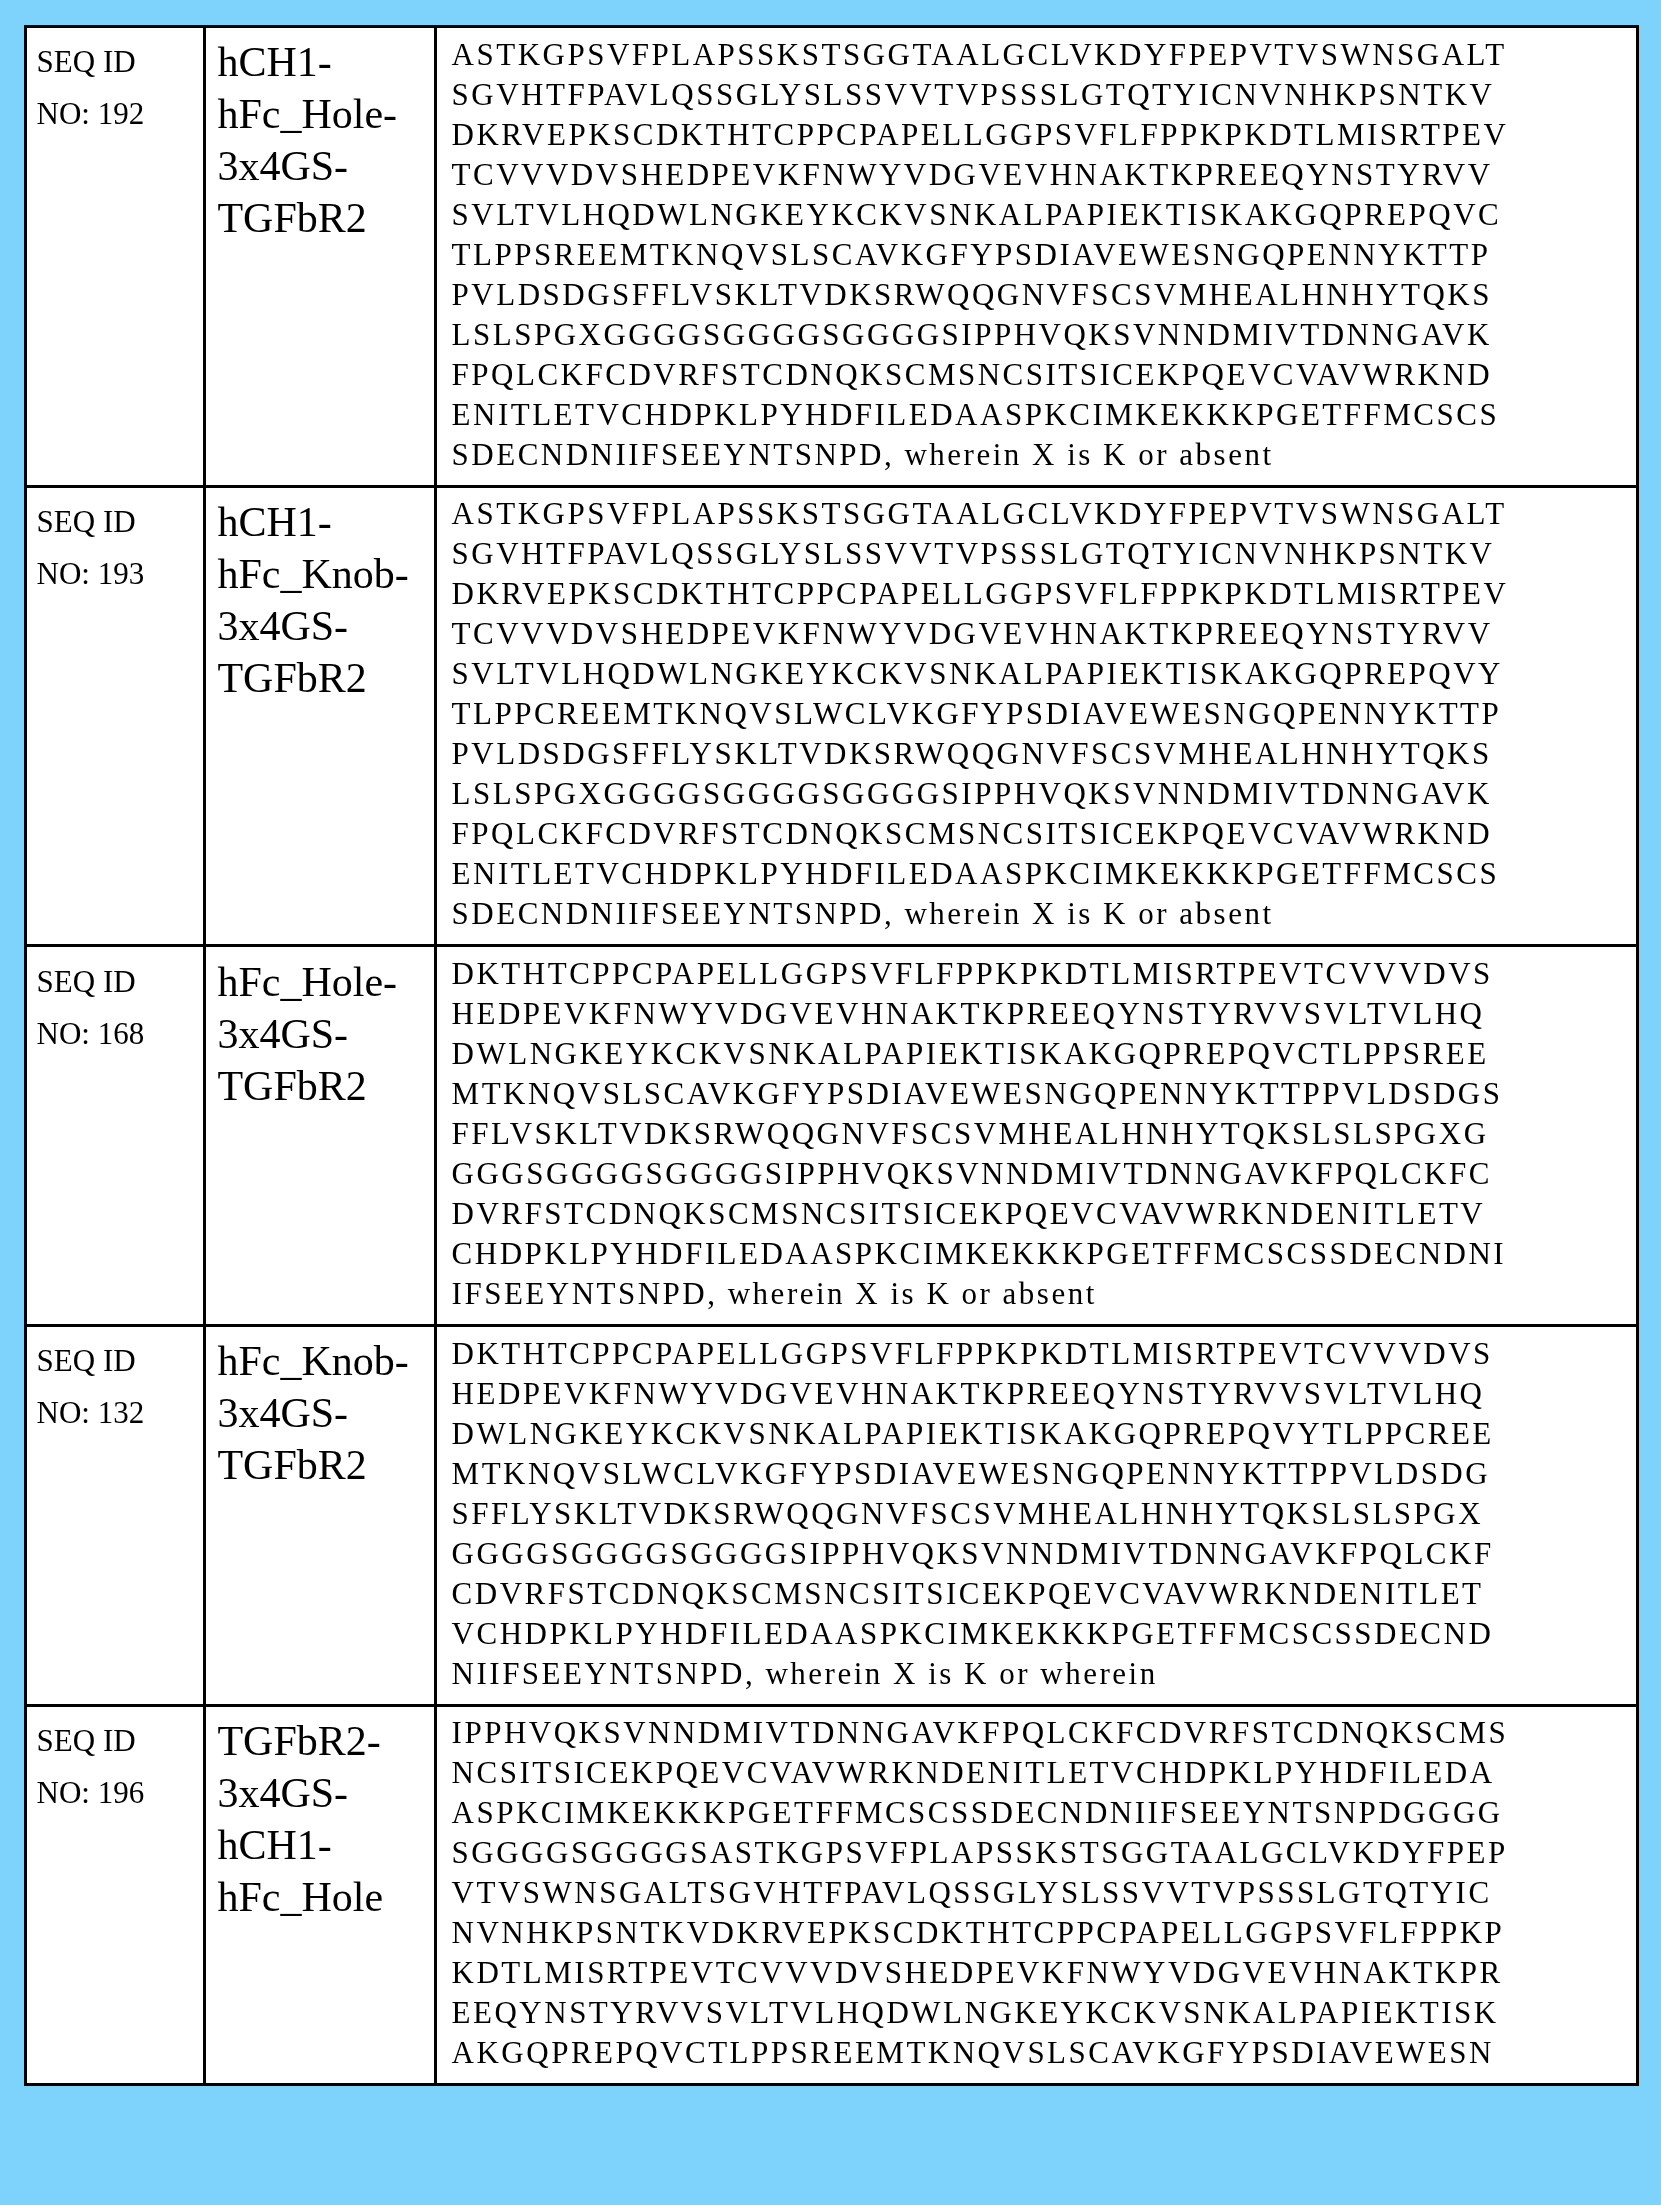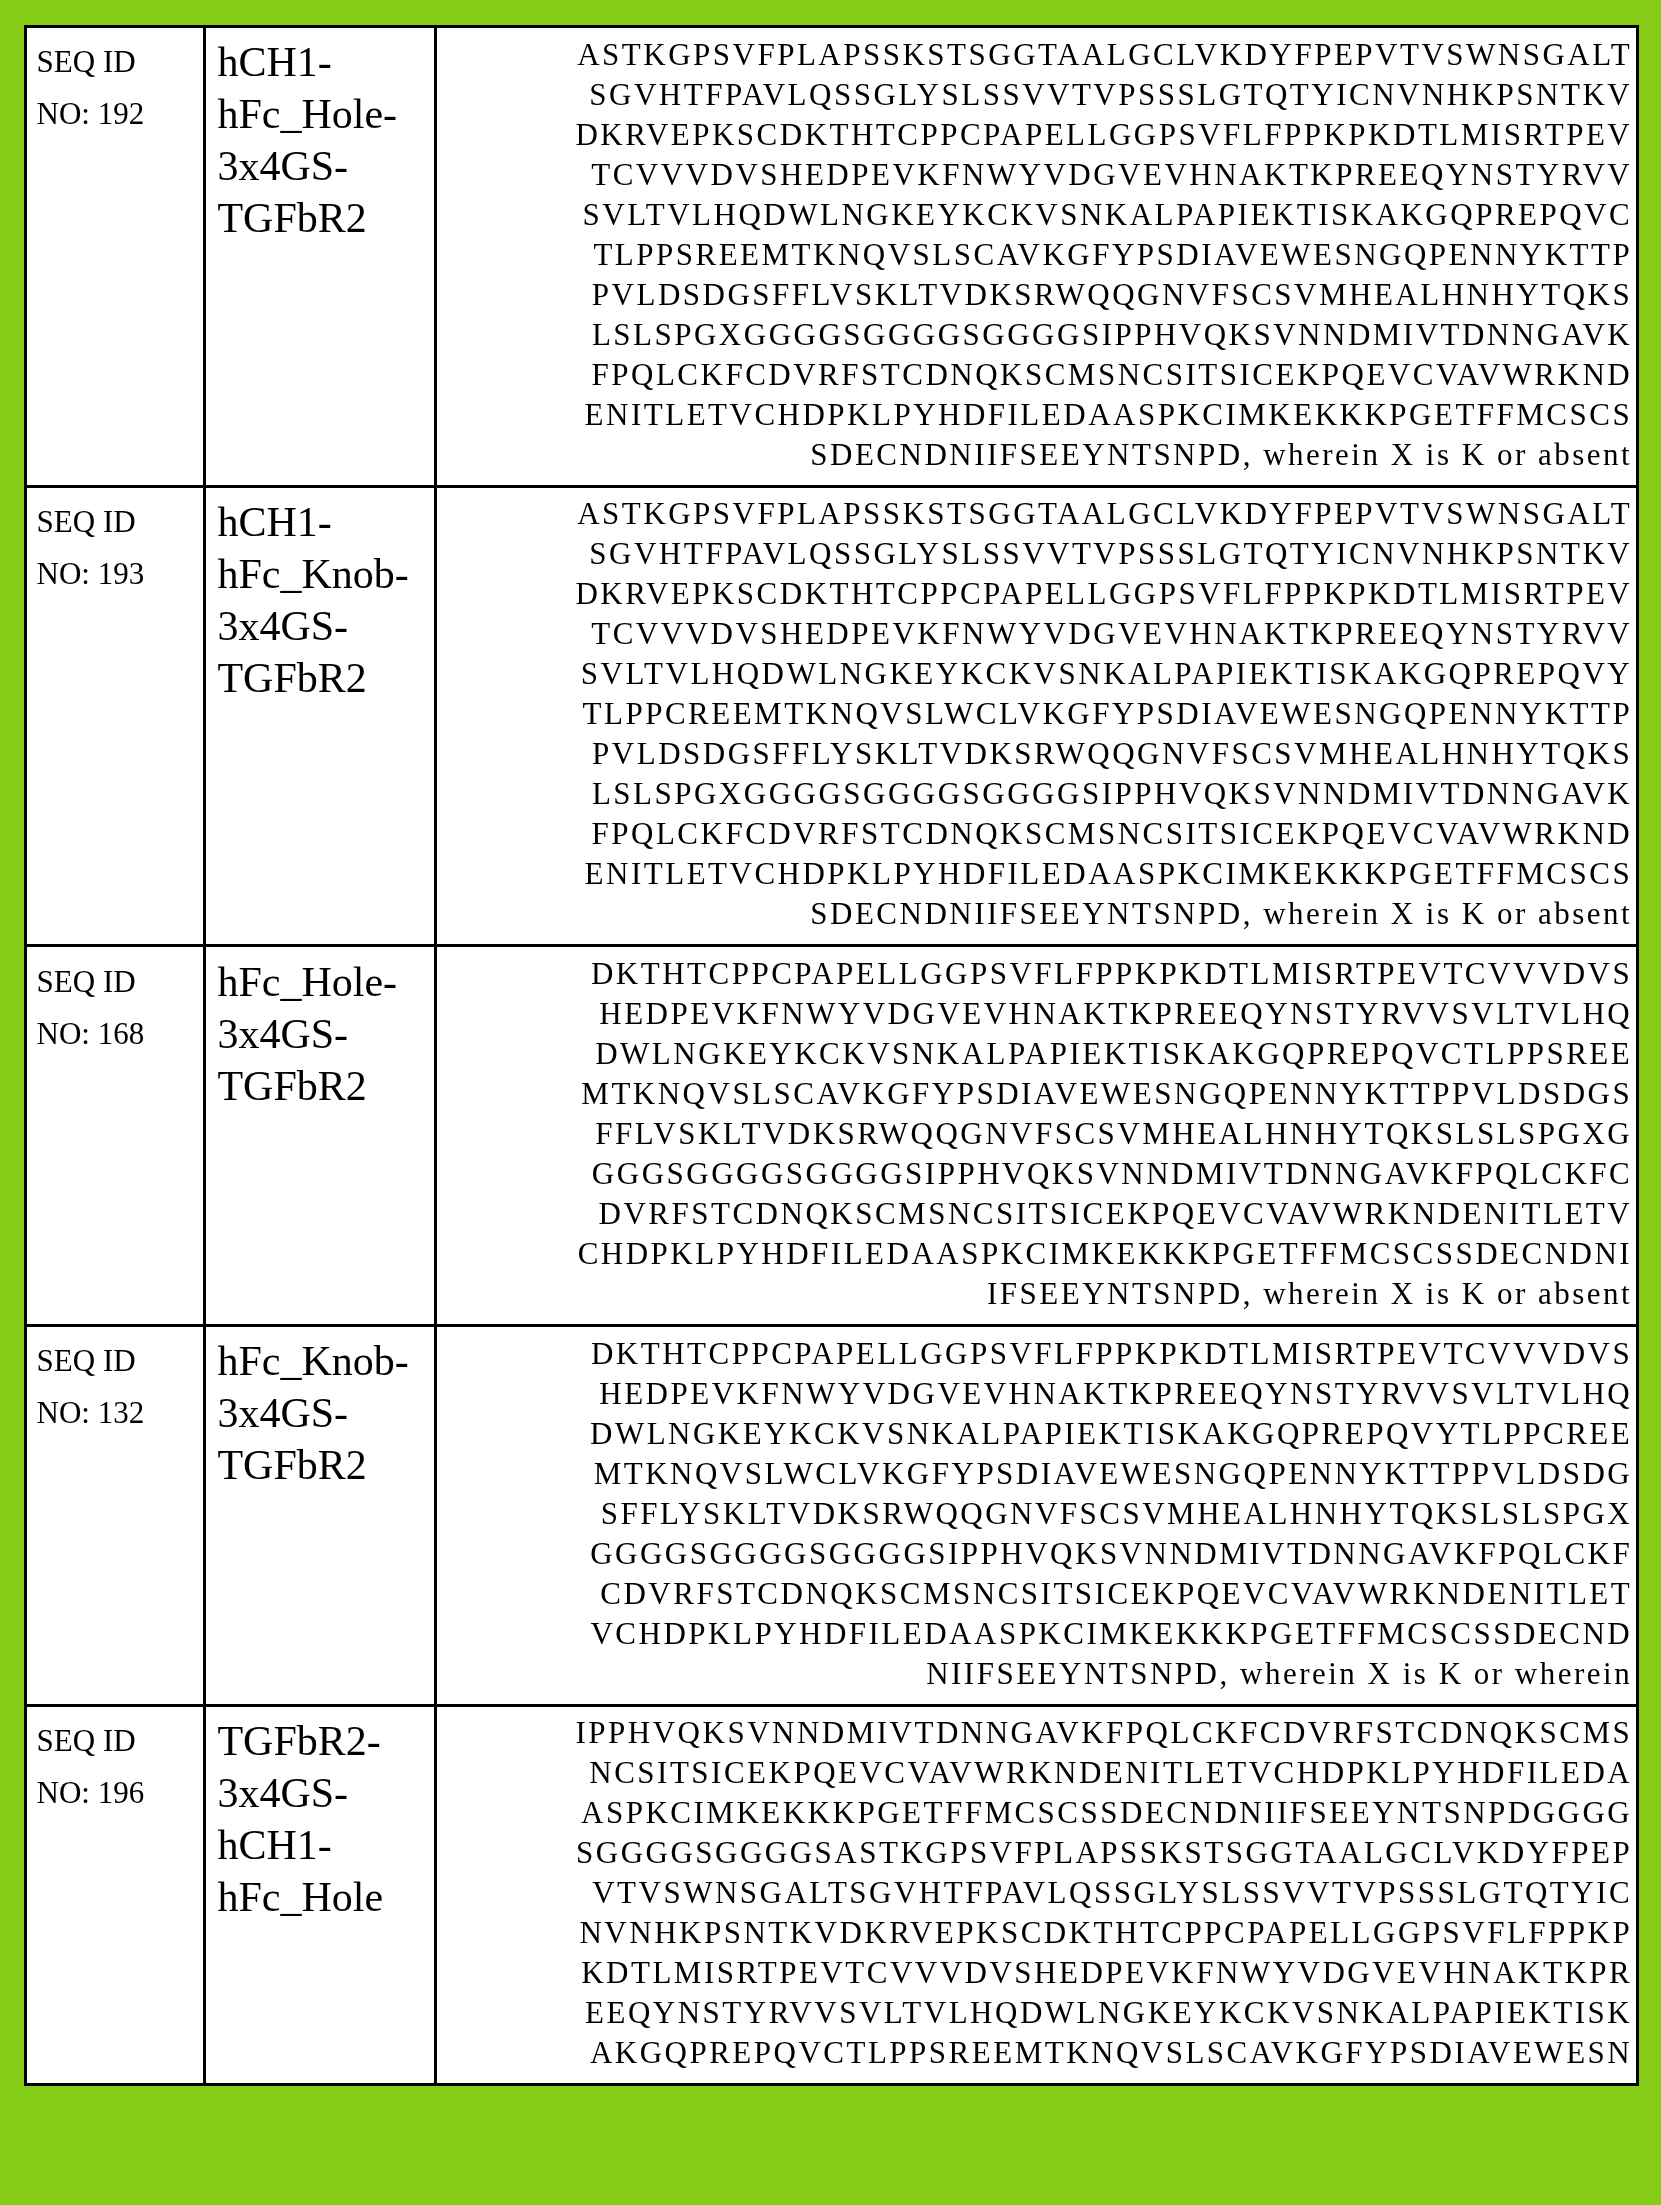--- a/index.html
+++ b/index.html
@@ -11,21 +11,21 @@
     width: 1662px;
     height: 2205px;
     position: relative;
     overflow: hidden;
     font-family: "Liberation Serif", serif;
     color: #000000;
   }
   .page {
     position: absolute;
     inset: 0;
-    background: #84cc16;
+    background: #7dd3fc;
   }
   table.seq-table {
     position: absolute;
     left: 23.6px;
     top: 25px;
     width: 1611px;
     border-collapse: collapse;
     table-layout: fixed;
     background: #ffffff;
   }
@@ -46,21 +46,20 @@
   .cell-name {
     padding: 8.4px 5px 5px 11.8px;
     font-size: 42px;
     line-height: 52px;
   }
   .cell-seq {
     padding: 6.7px 3.4px 10px 15px;
     font-size: 31px;
     line-height: 40px;
     letter-spacing: 2.5px;
-    text-align: right;
   }
   .id-line, .name-line, .seq-line {
     white-space: nowrap;
   }
 </style>
 </head>
 <body>
 
 <div class="page">
   <table class="seq-table">

